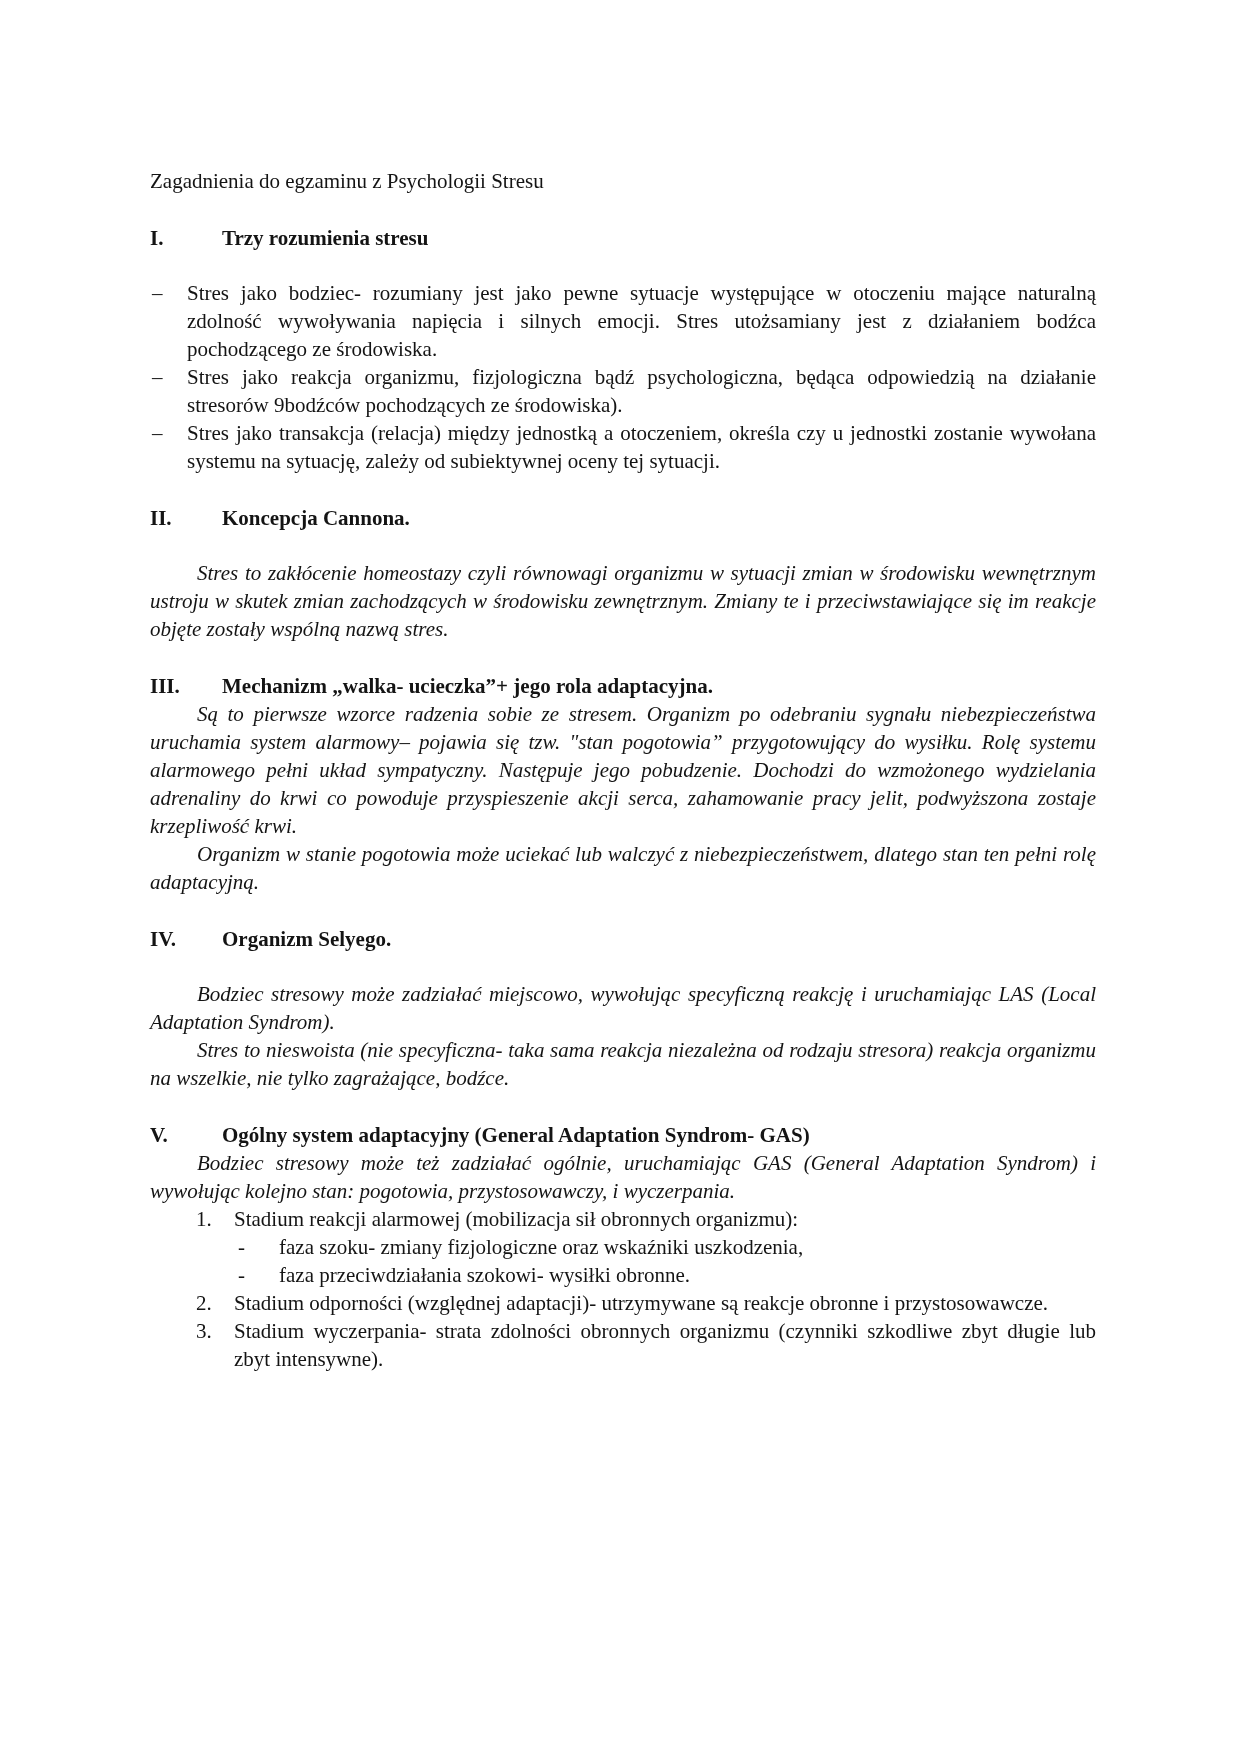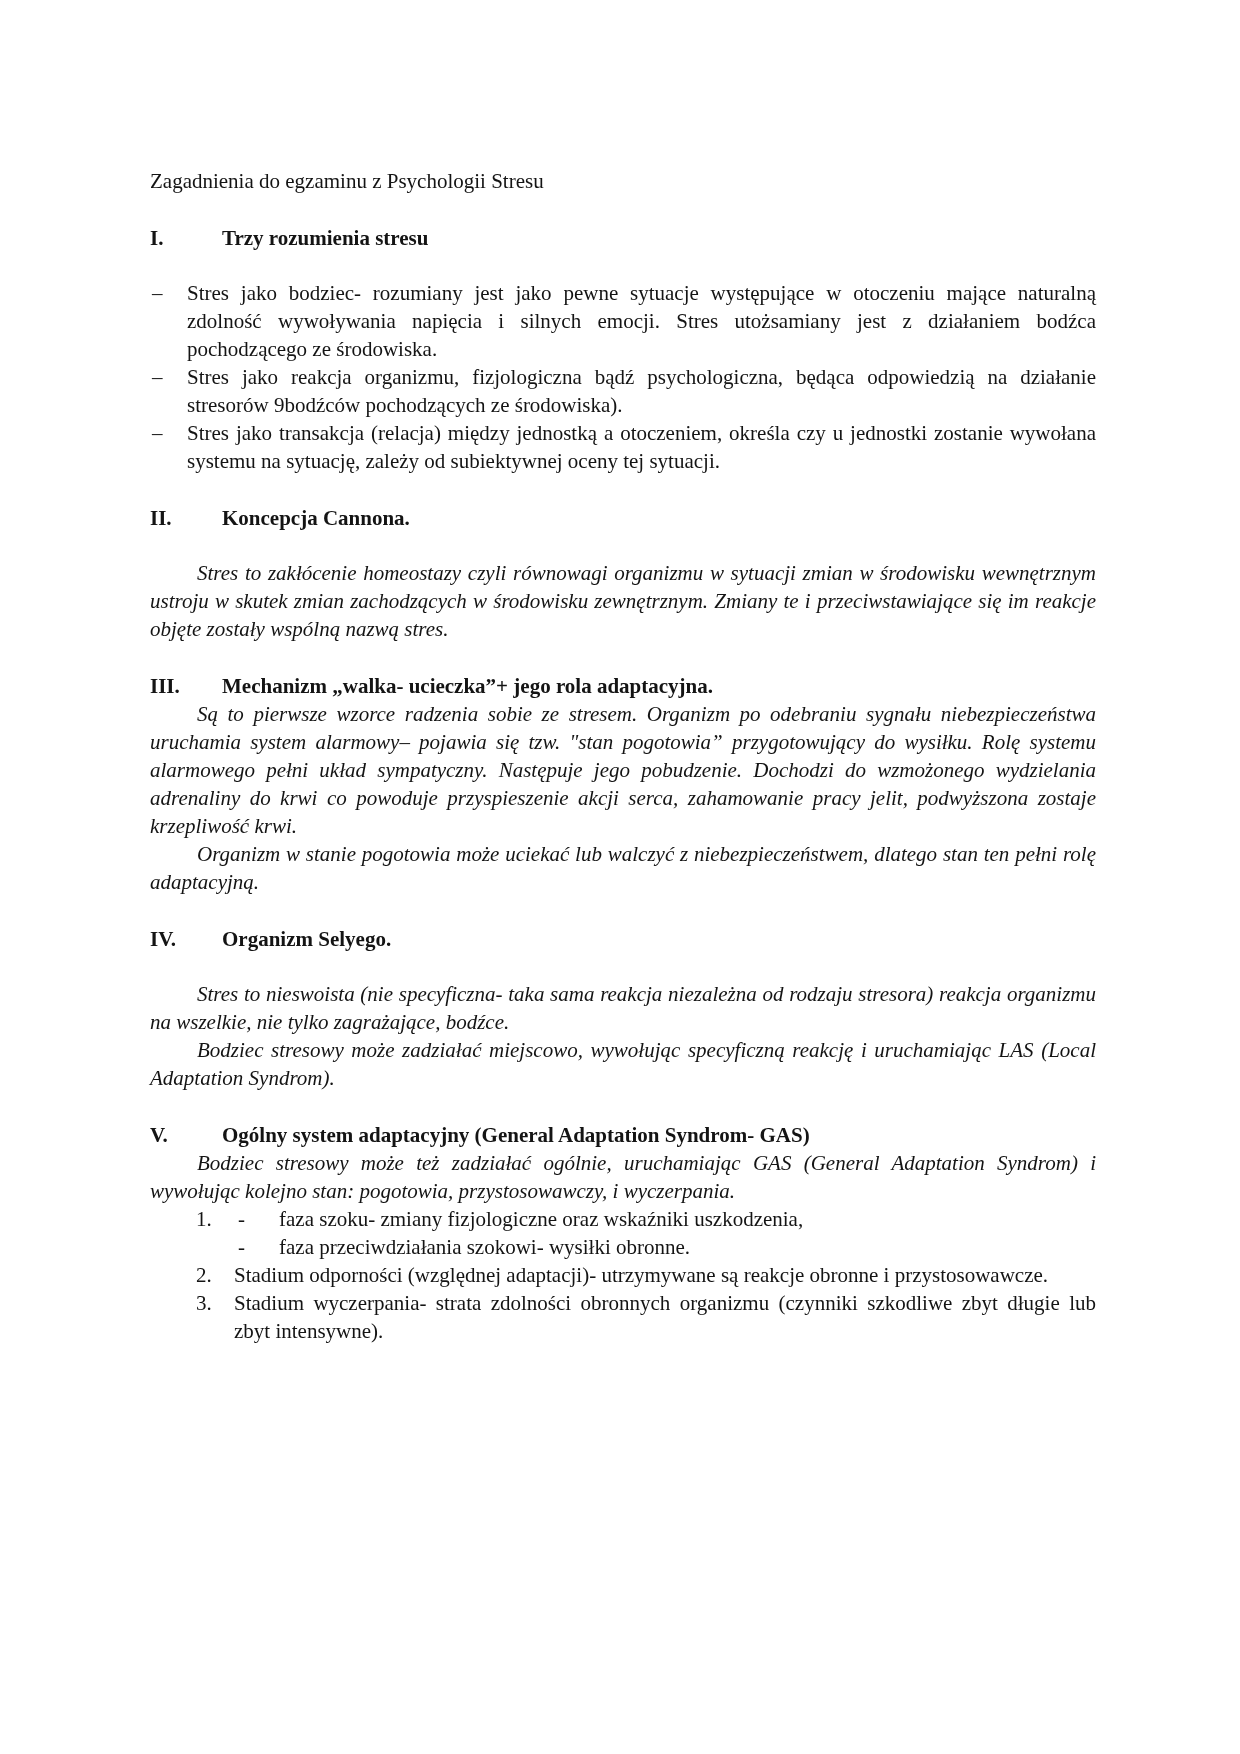--- a/index.html
+++ b/index.html
@@ -119,33 +119,34 @@
       </p>
       <p class="para indent">Są to pierwsze wzorce radzenia sobie ze stresem. Organizm po odebraniu sygnału niebezpieczeństwa uruchamia system alarmowy– pojawia się tzw. "stan pogotowia” przygotowujący do wysiłku. Rolę systemu alarmowego pełni układ sympatyczny. Następuje jego pobudzenie. Dochodzi do wzmożonego wydzielania adrenaliny do krwi co powoduje przyspieszenie akcji serca, zahamowanie pracy jelit, podwyższona zostaje krzepliwość krwi.</p>
       <p class="para indent">Organizm w stanie pogotowia może uciekać lub walczyć z niebezpieczeństwem, dlatego stan ten pełni rolę adaptacyjną.</p>
     </div>
 
     <div class="section">
       <p class="sec-heading gap-after">
         <span class="num">IV.</span>
         <span class="ht">Organizm Selyego.</span>
       </p>
+      <p class="para indent">Bodziec stresowy może zadziałać miejscowo, wywołując specyficzną reakcję i uruchamiając LAS (Local Adaptation Syndrom).</p>
       <p class="para indent">Stres to nieswoista (nie specyficzna- taka sama reakcja niezależna od rodzaju stresora) reakcja organizmu na wszelkie, nie tylko zagrażające, bodźce.</p>
-      <p class="para indent">Bodziec stresowy może zadziałać miejscowo, wywołując specyficzną reakcję i uruchamiając LAS (Local Adaptation Syndrom).</p>
     </div>
 
     <div class="section">
       <p class="sec-heading">
         <span class="num">V.</span>
         <span class="ht">Ogólny system adaptacyjny (General Adaptation Syndrom- GAS)</span>
       </p>
       <p class="para indent">Bodziec stresowy może też zadziałać ogólnie, uruchamiając GAS (General Adaptation Syndrom) i wywołując kolejno stan: pogotowia, przystosowawczy, i wyczerpania.</p>
 
       <div class="num-item">
         <span class="n">1.</span>
+        <span>Stadium reakcji alarmowej (mobilizacja sił obronnych organizmu):</span>
       </div>
       <div class="sub-item">
         <span class="d">-</span>
         <span>faza szoku- zmiany fizjologiczne oraz wskaźniki uszkodzenia,</span>
       </div>
       <div class="sub-item">
         <span class="d">-</span>
         <span>faza przeciwdziałania szokowi- wysiłki obronne.</span>
       </div>
       <div class="num-item">

